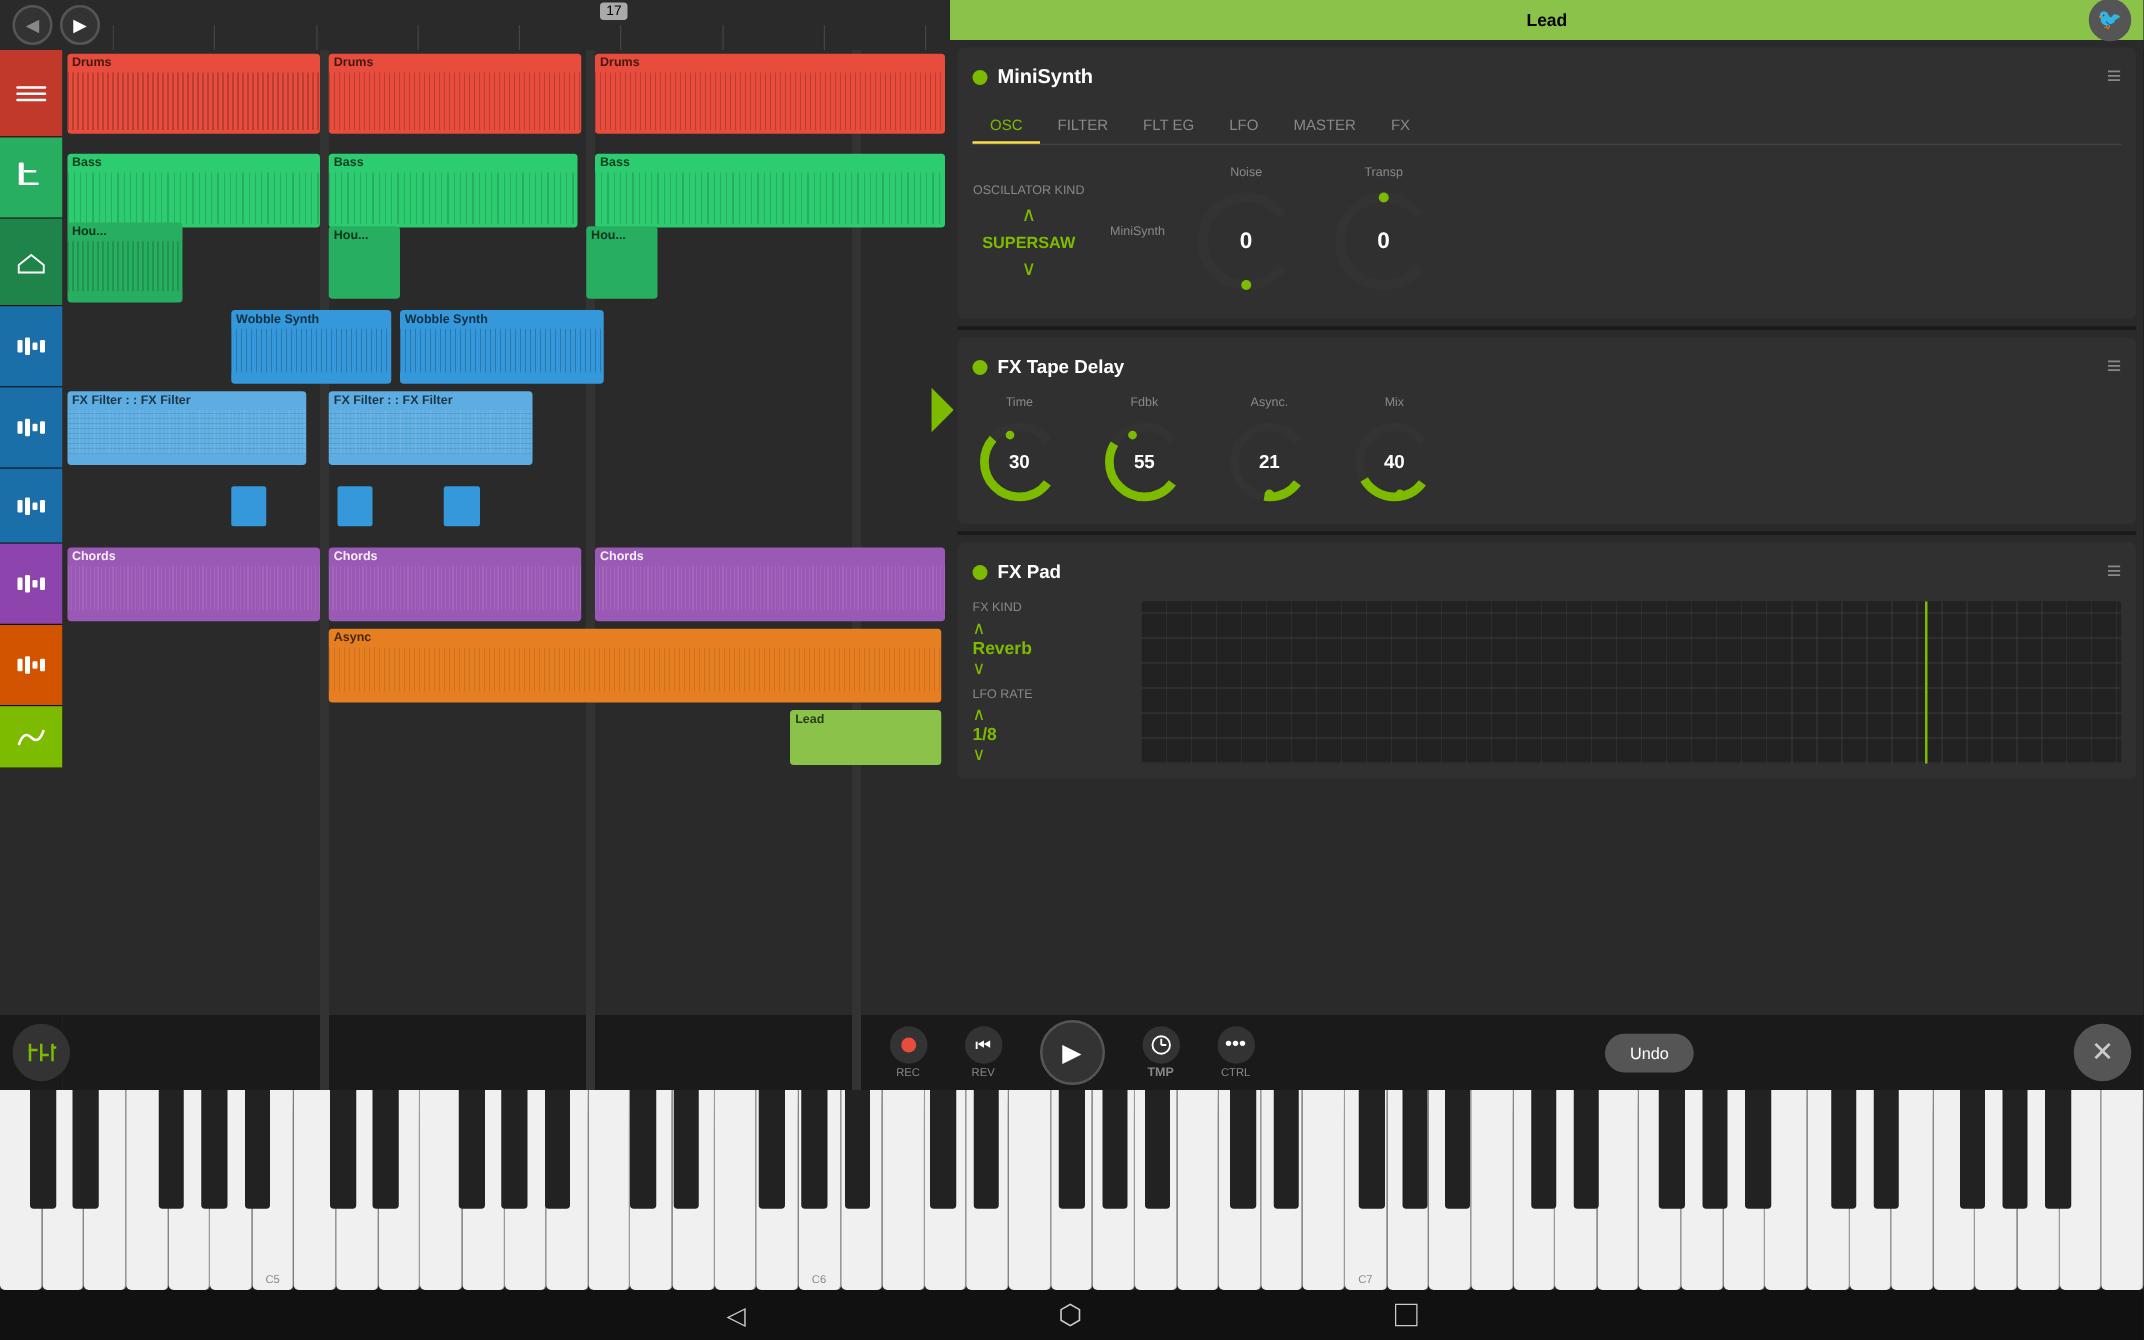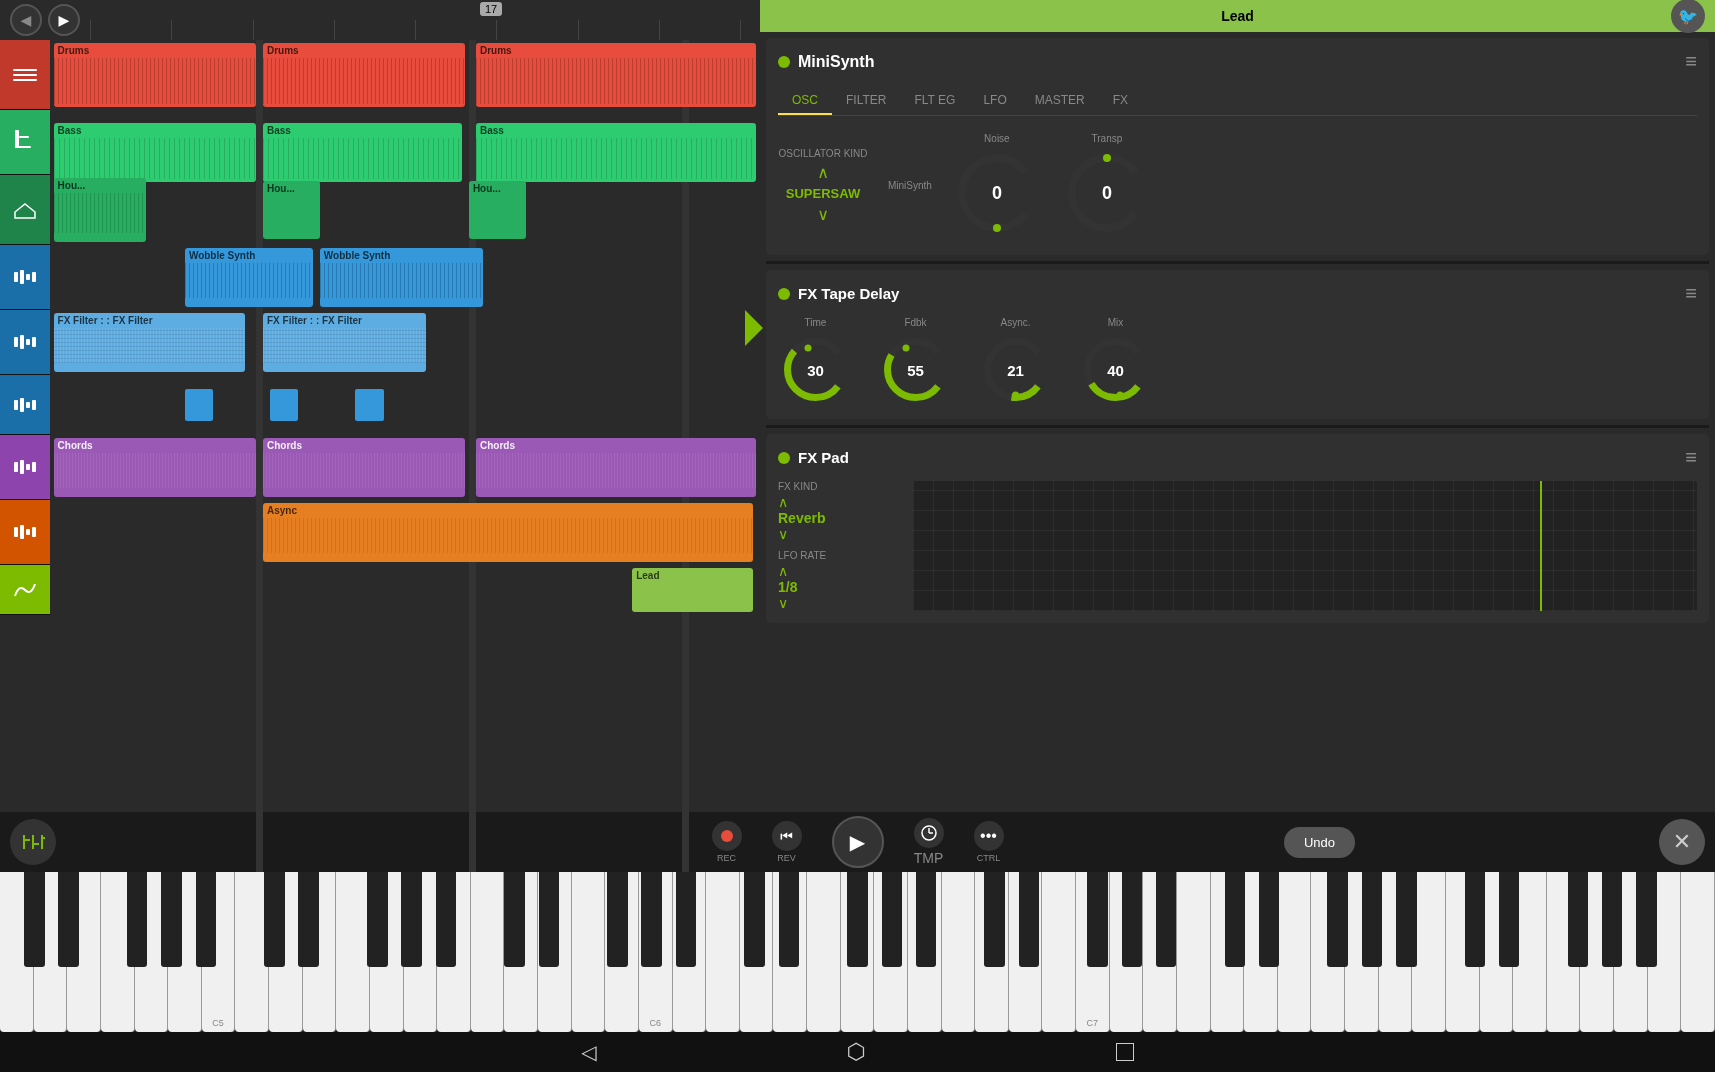--- a/index.html
+++ b/index.html
@@ -475,21 +475,21 @@
   <div style="width:52px;height:52px;background:#333;border-radius:50%;border:2px solid #555;display:flex;align-items:center;justify-content:center;font-size:20px;color:#fff;cursor:pointer;">▶</div>
 
   <div style="display:flex;flex-direction:column;align-items:center;gap:2px;cursor:pointer;">
     <div style="width:30px;height:30px;background:#333;border-radius:50%;display:flex;align-items:center;justify-content:center;">
       <svg width="18" height="18" viewBox="0 0 18 18">
           <circle cx="9" cy="9" r="7" fill="none" stroke="#fff" stroke-width="1.5"></circle>
           <line x1="9" y1="4" x2="9" y2="9" stroke="#fff" stroke-width="1.5"></line>
           <line x1="9" y1="9" x2="13" y2="9" stroke="#fff" stroke-width="1.5"></line>
         </svg>
     </div>
-    <span style="color:#888;font-size:14px;">TMP</span>
+    <span style="color:#888;font-size:10px;font-weight:bold;">TMP</span>
   </div>
 
   <div style="display:flex;flex-direction:column;align-items:center;gap:2px;cursor:pointer;">
     <div style="width:30px;height:30px;background:#333;border-radius:50%;display:flex;align-items:center;justify-content:center;font-size:16px;color:#fff;">•••</div>
     <span style="color:#888;font-size:9px;">CTRL</span>
   </div>
 
   <div style="position:absolute;right:360px;background:#555;color:#fff;padding:8px 20px;border-radius:20px;font-size:13px;cursor:pointer;">Undo</div>
 
   <div style="position:absolute;right:10px;width:46px;height:46px;background:#555;border-radius:50%;display:flex;align-items:center;justify-content:center;font-size:22px;color:#ccc;cursor:pointer;">✕</div>

